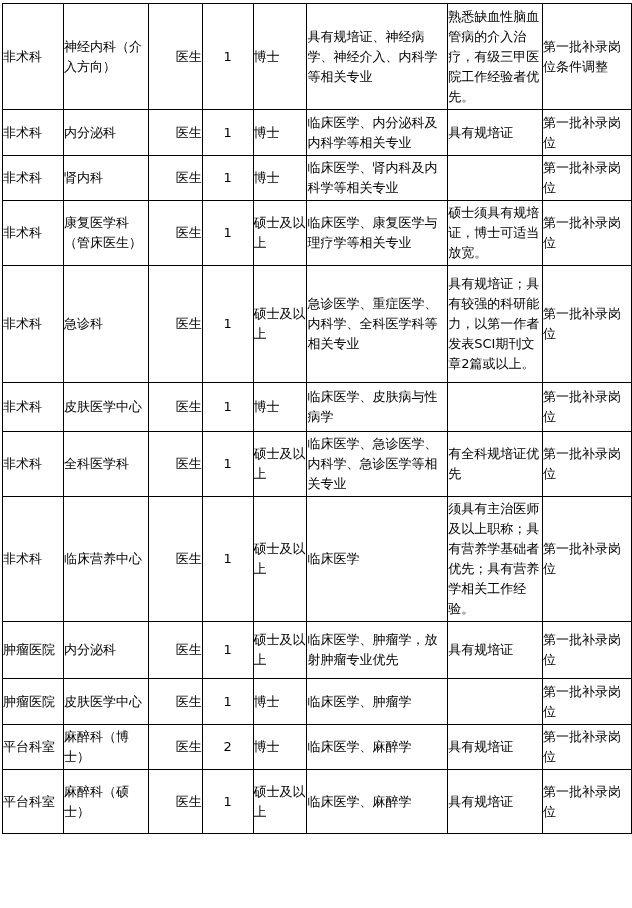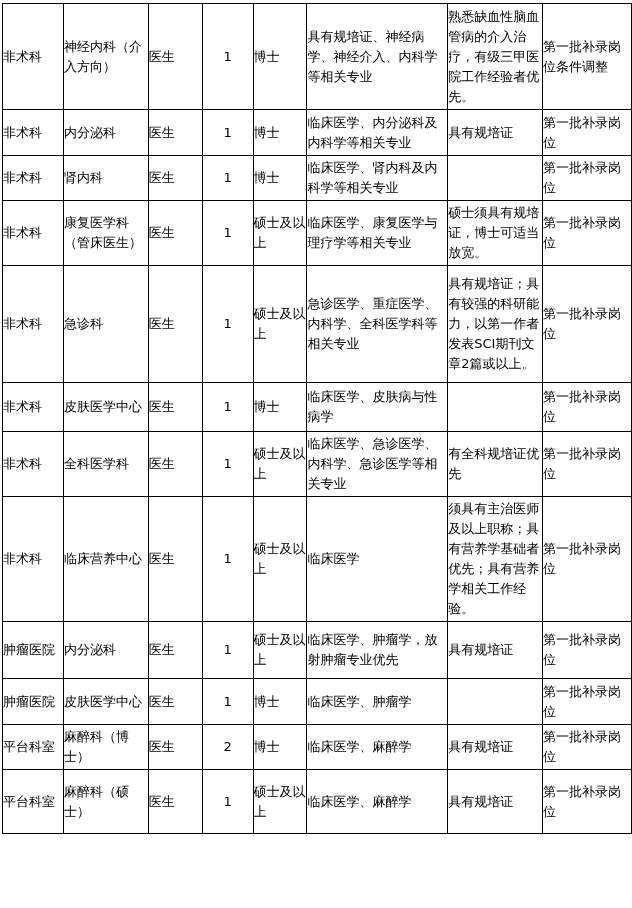--- a/index.html
+++ b/index.html
@@ -25,21 +25,21 @@
     vertical-align: middle;
     line-height: 20px;
     padding: 2px 0;
     overflow-wrap: break-word;
     word-break: normal;
     line-break: strict;
   }
   
   td.c1 { width: 60px;  padding-left: 7px; padding-right: 7px; }
   td.c2 { width: 84px;  padding-left: 7px; padding-right: 8px; }
-  td.c3 { width: 53px;  padding-left: 7px; padding-right: 5px; }
+  td.c3 { width: 53px;  padding-left: 7px; padding-right: 5px; text-align: right; }
   td.c4 { width: 50px;  text-align: center; }
   td.c5 { width: 53px;  padding-left: 7px; padding-right: 9px; }
   td.c6 { width: 140px; padding-left: 4px; padding-right: 1px; }
   td.c7 { width: 94px;  padding-left: 5px; padding-right: 5px; }
   td.c8 { width: 88px;  padding-left: 6px; padding-right: 6px; }
 </style>
 </head>
 <body>
 
 <table class="doc-table">

